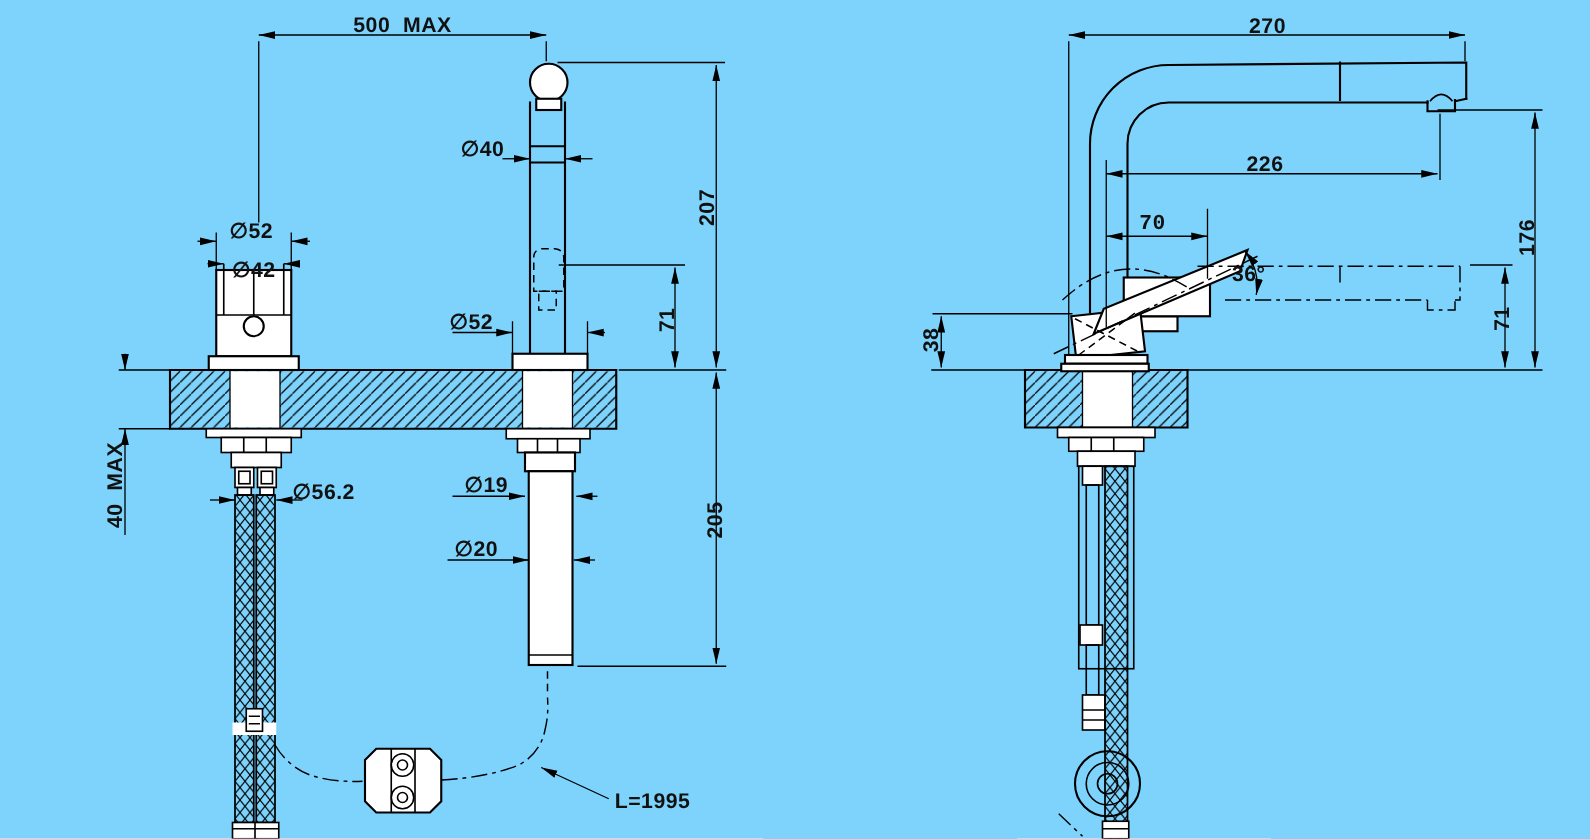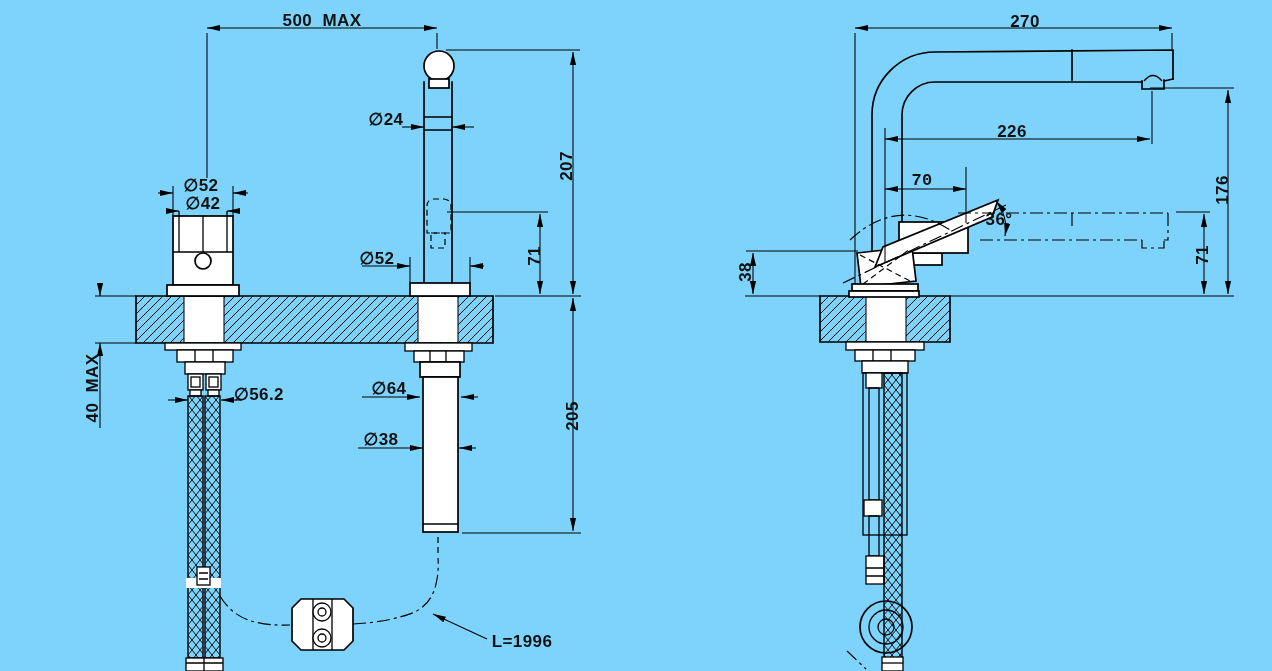--- a/index.html
+++ b/index.html
@@ -182,33 +182,33 @@
       <line class="thin" x1="885" y1="189" x2="966" y2="189" marker-start="url(#ah)" marker-end="url(#ah)"></line>
       <line class="thin" x1="1228" y1="90" x2="1228" y2="294" marker-start="url(#ah)" marker-end="url(#ah)"></line>
       <line class="thin" x1="1204" y1="214" x2="1204" y2="294" marker-start="url(#ah)" marker-end="url(#ah)"></line>
       <line class="thin" x1="753" y1="253" x2="753" y2="294" marker-start="url(#ah)" marker-end="url(#ah)"></line>
       <path class="thin" d="M996,201 A44,44 0 0 1 1005,236" marker-start="url(#ah)" marker-end="url(#ah)"></path>
     </g>
   </g>
 </svg>
 
 <div class="lbl" style="left:322px;top:20px;">500  MAX</div>
-<div class="lbl" style="left:386px;top:119px;">∅24</div>
+<div class="lbl" style="left:386px;top:119px;">∅40</div>
 <div class="lbl rot" style="left:566px;top:166px;">207</div>
 <div class="lbl" style="left:201px;top:185px;">∅52</div>
-<div class="lbl" style="left:203px;top:203px;">∅42</div>
+<div class="lbl" style="left:203px;top:216px;">∅42</div>
 <div class="lbl" style="left:377px;top:258px;">∅52</div>
 <div class="lbl rot" style="left:534px;top:256px;">71</div>
 <div class="lbl rot" style="left:92px;top:388px;">40  MAX</div>
 <div class="lbl" style="left:259px;top:394px;">∅56.2</div>
-<div class="lbl" style="left:389px;top:388px;">∅64</div>
-<div class="lbl" style="left:381px;top:439px;">∅38</div>
+<div class="lbl" style="left:389px;top:388px;">∅19</div>
+<div class="lbl" style="left:381px;top:439px;">∅20</div>
 <div class="lbl rot" style="left:572px;top:416px;">205</div>
-<div class="lbl" style="left:522px;top:641px;">L=1996</div>
-<div class="lbl" style="left:1014px;top:21px;margin-left:11px;">270</div>
+<div class="lbl" style="left:522px;top:641px;">L=1995</div>
+<div class="lbl" style="left:1014px;top:21px;">270</div>
 <div class="lbl" style="left:1012px;top:131px;">226</div>
 <div class="lbl" style="left:922px;top:180px;font-family:Liberation Mono, monospace;">70</div>
 <div class="lbl" style="left:999px;top:219px;">36°</div>
 <div class="lbl rot" style="left:1222px;top:190px;">176</div>
 <div class="lbl rot" style="left:1202px;top:255px;">71</div>
 <div class="lbl rot" style="left:745px;top:272px;">38</div>
 
 </div>
 
 </body></html>

